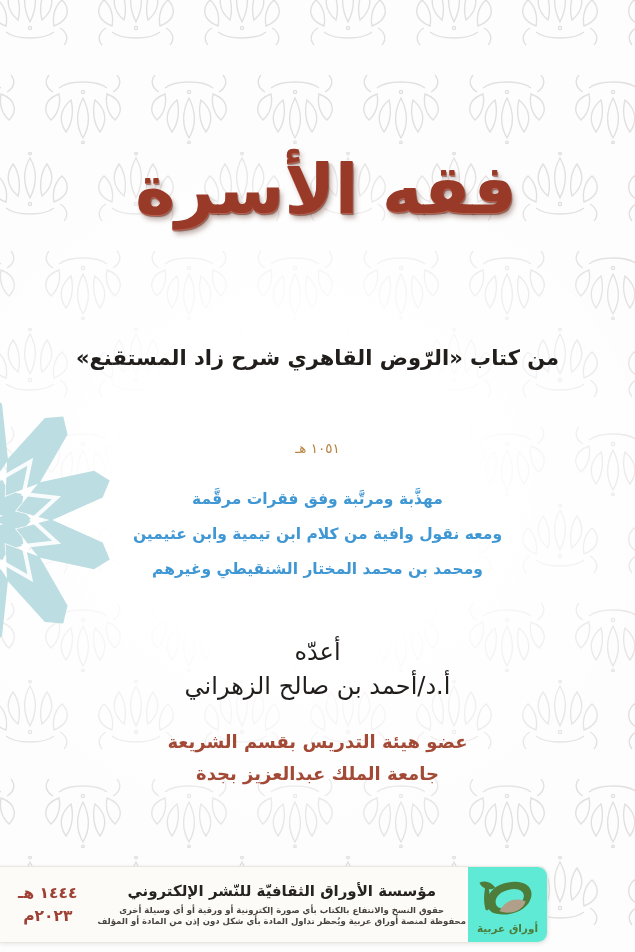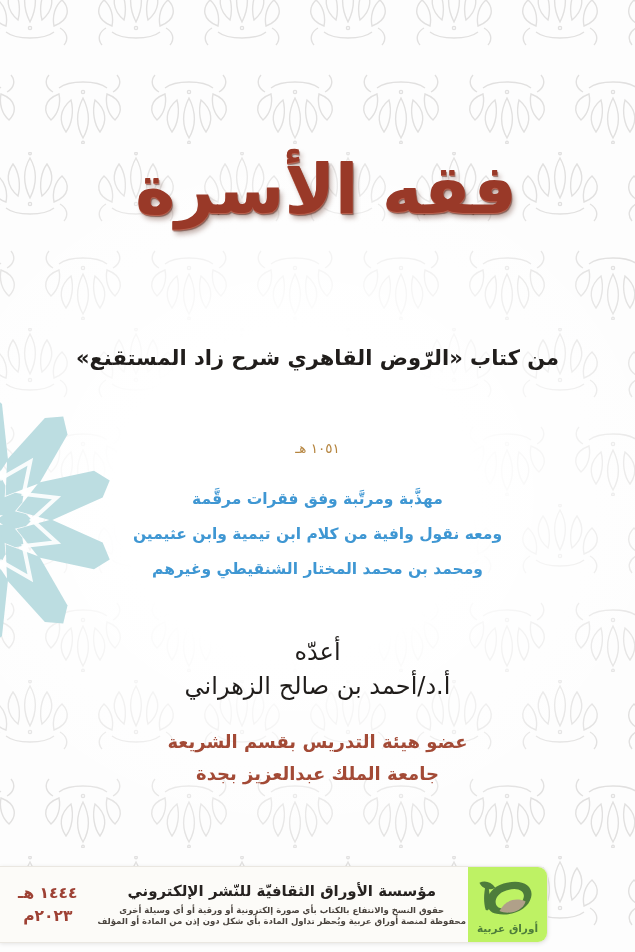--- a/index.html
+++ b/index.html
@@ -34,21 +34,21 @@
   .editor{top:672px;font-size:24px;color:var(--ink-color);}
   .affil{top:726px;font-size:18px;font-weight:bold;color:var(--affil-color);line-height:32px;}
   
   .bar{
     position:absolute;right:auto;left:0;top:866px;width:548px;height:77px;z-index:5;
     background:#fcfbf8;border:1px solid #eae7e1;border-left:none;
     border-radius:0 10px 10px 0;box-shadow:0 1px 4px rgba(0,0,0,.10);
     display:flex;flex-direction:row;direction:rtl;box-sizing:border-box;
   }
   .logo-block{
-    width:106px;background:#bef264;border-radius:0 9px 9px 0;
+    width:106px;background:#5eead4;border-radius:0 9px 9px 0;
     display:flex;flex-direction:column;align-items:center;justify-content:center;gap:1px;
   }
   .logo-wordmark{font-size:10.5px;font-weight:bold;color:var(--green-color);}
   .pub-block{flex:1;display:flex;flex-direction:column;align-items:center;justify-content:center;padding:4px 2px;}
   .pub-name{font-size:15px;font-weight:bold;color:#262220;white-space:nowrap;margin-bottom:5px;}
   .pub-copy{font-size:8.5px;font-weight:bold;color:#4a443e;line-height:11.5px;white-space:nowrap;}
   .date-block{
     width:128px;display:flex;flex-direction:column;align-items:center;justify-content:center;
     gap:5px;color:var(--date-color);font-weight:bold;font-size:15.5px;
   }

